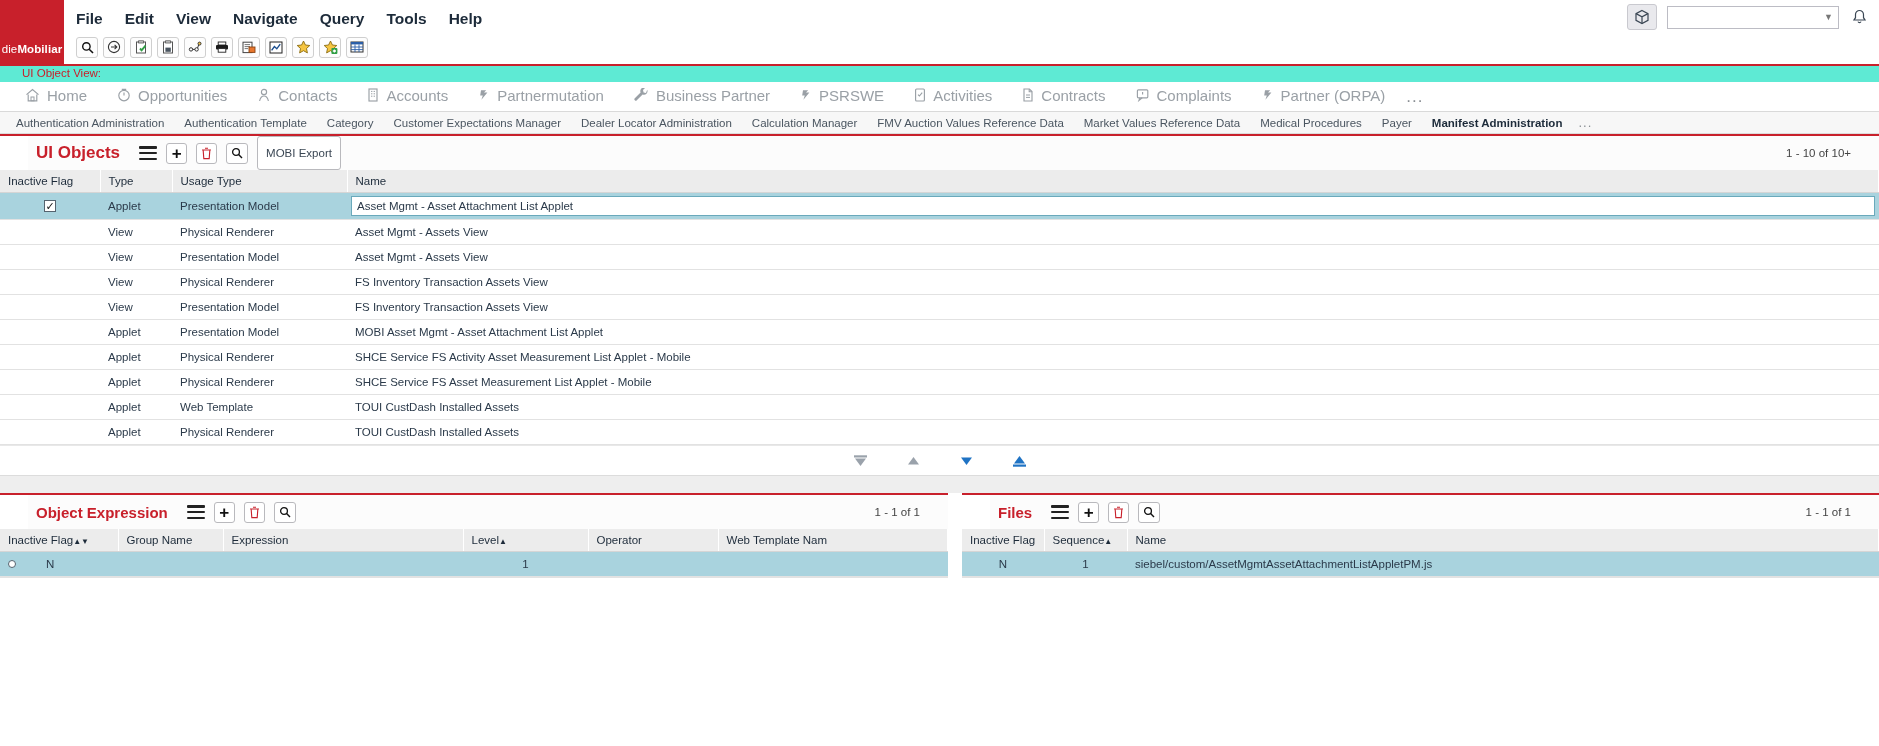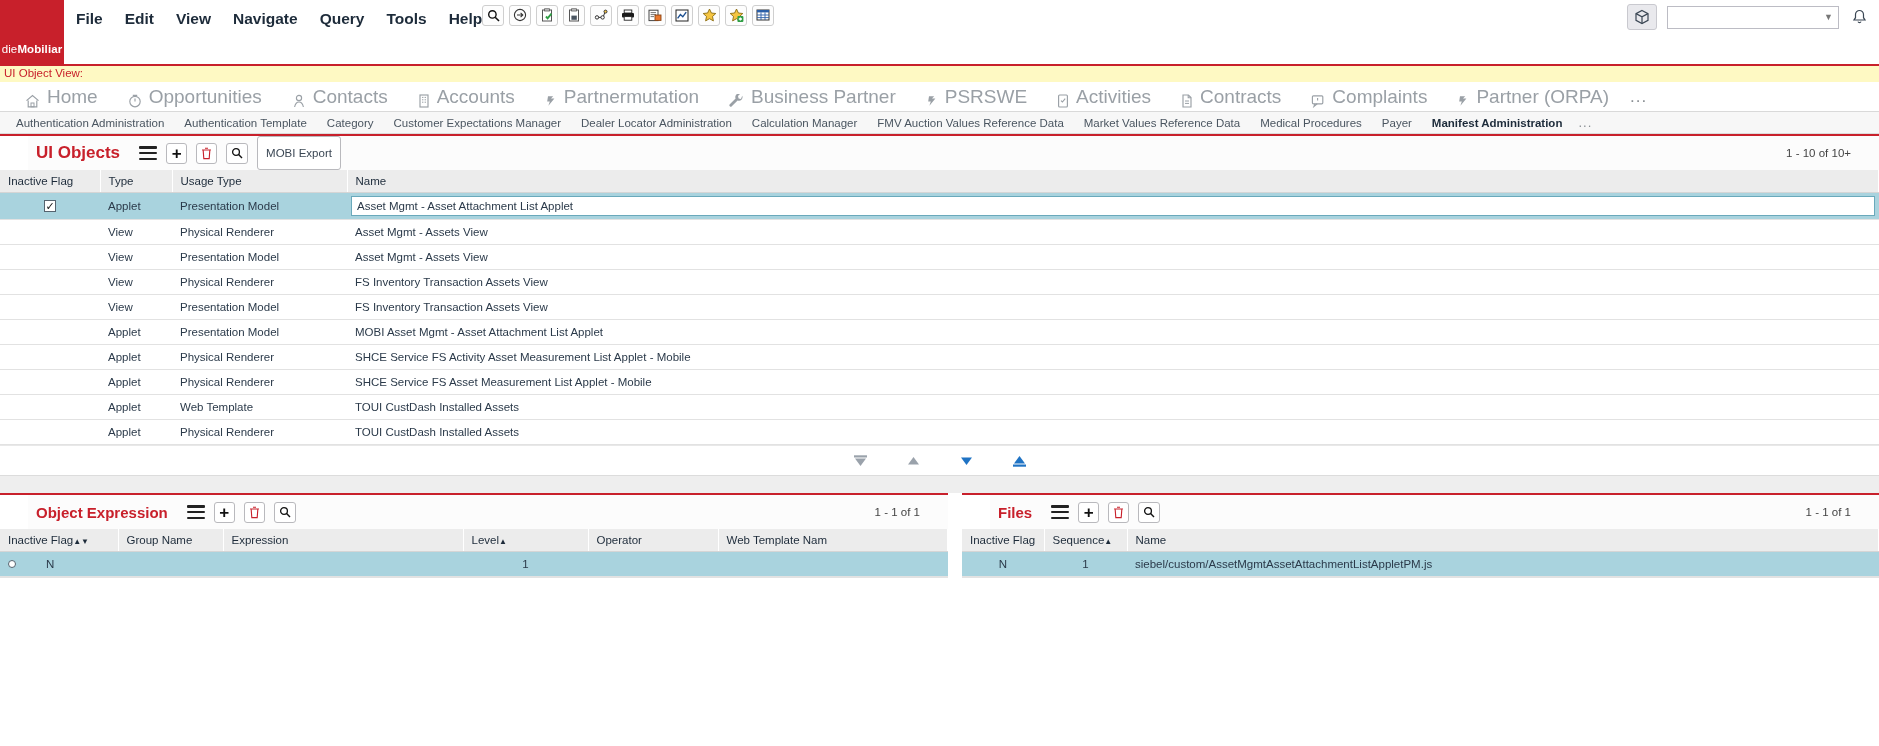--- a/index.html
+++ b/index.html
@@ -16,21 +16,21 @@
   .topbar { display: flex; height: 64px; background: #ffffff; position: relative; }
   .logo-box {
     width: 64px; height: 64px; background: #c8202b;
     display: flex; align-items: flex-end; justify-content: center;
     padding-bottom: 9px; flex: 0 0 64px;
   }
   .logo-text { color: #fff; font-size: 11.5px; letter-spacing: .1px; white-space: nowrap; }
   .logo-text .thin { font-weight: 400; }
   .logo-text .bold { font-weight: 700; }
 
-  .menu-area { flex: 1; display: flex; flex-direction: row; padding-left: 12px; text-align: right; }
+  .menu-area { flex: 1; display: flex; flex-direction: column; padding-left: 12px; text-align: right; }
   .menubar { display: flex; align-items: center; height: 32px; gap: 22px; padding-top: 6px; }
   .menubar .mi { font-size: 15.5px; font-weight: 700; color: #1d2b3a; cursor: default; }
   .toolbar { display: flex; align-items: center; height: 30px; gap: 5px; }
   .tbtn {
     width: 22px; height: 21px; border: 1px solid #cfcfcf; border-radius: 3px;
     background: #fdfdfd; display: flex; align-items: center; justify-content: center;
     cursor: default;
   }
   .tbtn svg { display: block; }
 
@@ -43,33 +43,33 @@
     width: 172px; height: 23px; border: 1px solid #bcbcc4; background: #fff;
     display: flex; align-items: center; justify-content: flex-end; padding-right: 5px;
     font-size: 11px; color: #666;
   }
   .bell { width: 20px; height: 24px; display: flex; align-items: center; justify-content: center; }
 
   .red-rule { height: 2px; background: #c8202b; width: 100%; }
 
   
   .viewlabel {
-    height: 16px; font-size: 11.5px; color: #c8202b; padding: 1px 0 0 4px;
-    background: #fef9c3;
+    height: 16px; font-size: 11.5px; color: #c8202b; padding: 1px 0 0 22px;
+    background: #5eead4;
   }
 
   
   .navtabs {
     display: flex; align-items: flex-end; height: 30px;
     background: #fff; padding-left: 10px; gap: 0;
     border-bottom: 1px solid #d9d9d9;
   }
   .navtab {
-    display: flex; align-items: flex-end; gap: 7px; height: 29px;
-    padding: 0 15px; font-size: 19px; color: #9aa0a6; cursor: default;
+    display: flex; align-items: center; gap: 7px; height: 29px;
+    padding: 0 15px; font-size: 15px; color: #9aa0a6; cursor: default;
     white-space: nowrap; border-bottom: 3px solid transparent;
   }
   .navtab.active { color: #1d2b3a; font-weight: 700; border-bottom-color: #c8202b; }
   .navtab .ico { display: flex; align-items: center; color: inherit; }
   .navtabs .dots { font-size: 17px; color: #8a8f94; padding: 0 6px 4px 6px; letter-spacing: 1px; }
 
   
   .subnav {
     display: flex; align-items: center; height: 22px;
     background: #f7f7f7; border-bottom: 1px solid #dcdcdc;

